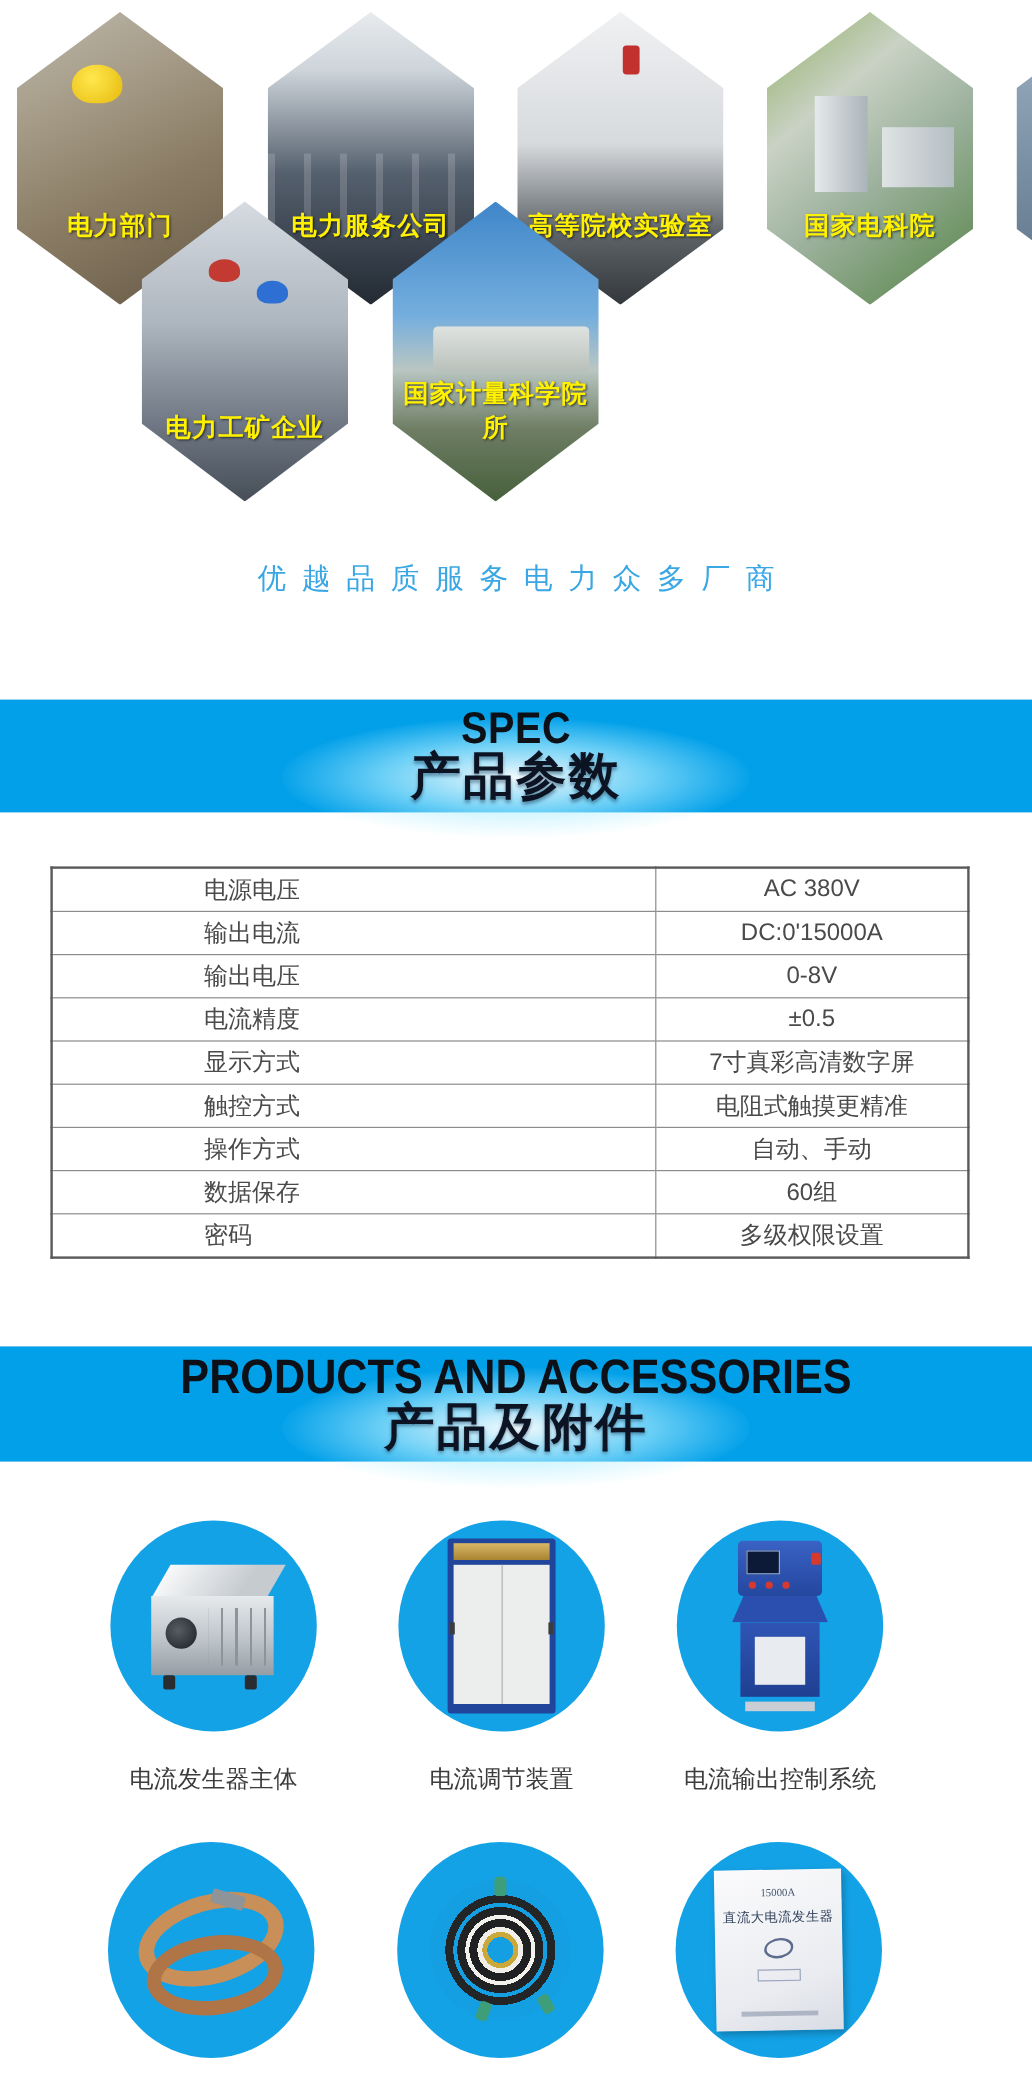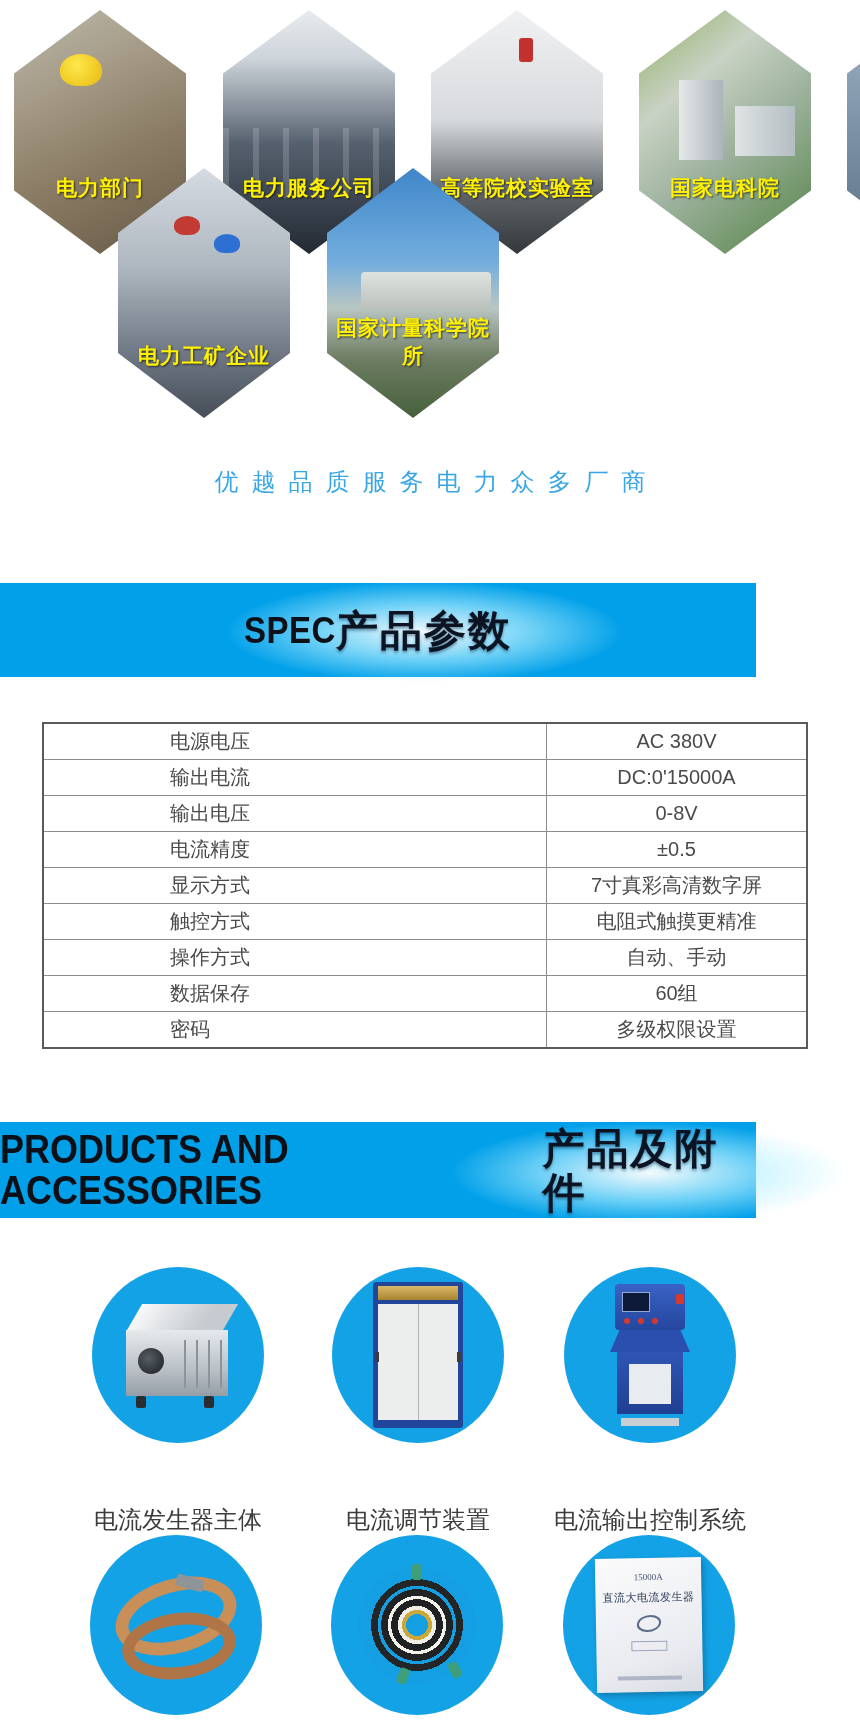--- a/index.html
+++ b/index.html
@@ -34,22 +34,22 @@
   .train{left:4px;top:120px;width:188px;height:32px;border-radius:18px 4px 4px 22px;
          background:linear-gradient(#ffffff,#d4dade);border-bottom:4px solid #3c5c86;transform:rotate(-5deg);}
   .desk-strip{left:0;top:118px;width:198px;height:70px;
          background:repeating-linear-gradient(90deg,rgba(255,255,255,.16) 0 6px,transparent 6px 30px);}
 
   
   .headline{position:absolute;top:466px;left:0;width:860px;text-align:center;
             font-size:24px;color:#3aa7e4;letter-spacing:13px;text-indent:13px;}
 
   
-  .banner{position:absolute;left:0;width:756px;background:#02a0e9;
-          display:flex;flex-direction:row;align-items:center;justify-content:center;}
+  .banner{position:absolute;left:0;width:860px;background:#02a0e9;
+          display:flex;flex-direction:column;align-items:center;justify-content:center;}
   #spec-banner{top:583px;height:94px;}
   #products-banner{top:1122px;height:96px;}
   .banner-en{font-size:33px;font-weight:700;color:#0d1117;line-height:1;
              transform:scaleY(1.12);letter-spacing:.5px;z-index:1;}
   #products-banner .banner-en{font-size:36px;letter-spacing:0;}
   .banner-zh{position:relative;margin-top:2px;line-height:1.05;}
   .banner-zh::before{content:"";position:absolute;left:50%;top:52%;transform:translate(-50%,-50%);
         width:390px;height:100px;border-radius:50%;
         background:radial-gradient(ellipse at center,rgba(255,255,255,.95) 0%,rgba(180,240,255,.6) 40%,rgba(2,160,233,0) 72%);}
   .banner-zh span{position:relative;z-index:1;font-size:42px;font-weight:700;color:#0c1322;
@@ -59,21 +59,21 @@
   #spec-table{position:absolute;top:722px;left:42px;width:766px;border-collapse:collapse;
         border:2px solid #5a5a5a;table-layout:fixed;}
   #spec-table td{border:1px solid #8c8c8c;height:35px;font-size:20px;color:#4a4a4a;padding:0;}
   #spec-table td.lbl{width:376px;padding-left:126px;text-align:left;}
   #spec-table td.val{text-align:center;}
 
   
   .pcircle{position:absolute;width:172px;height:176px;border-radius:50%;background:#14a2e6;
            display:flex;align-items:center;justify-content:center;overflow:hidden;}
   .row2c{height:180px;}
-  .pcaption{position:absolute;top:1504px;width:220px;text-align:center;font-size:24px;color:#3c3c3c;}
+  .pcaption{position:absolute;top:1469px;width:220px;text-align:center;font-size:20px;color:#3c3c3c;}
 
   
   .gen{position:relative;width:120px;height:106px;}
   .gen .lid{position:absolute;top:2px;left:16px;width:96px;height:28px;
         background:linear-gradient(100deg,#f8f9fa,#c6cbd0 75%);transform:skewX(-30deg);}
   .gen .gbody{position:absolute;top:28px;left:8px;width:102px;height:66px;
         background:linear-gradient(180deg,#e7eaec,#b9c0c6 60%,#969ea5);}
   .gen .vent{position:absolute;top:46px;left:20px;width:26px;height:26px;border-radius:50%;
         background:radial-gradient(circle at 40% 40%,#565d64,#1b1e21);}
   .gen .slots{position:absolute;top:38px;left:56px;width:48px;height:48px;

